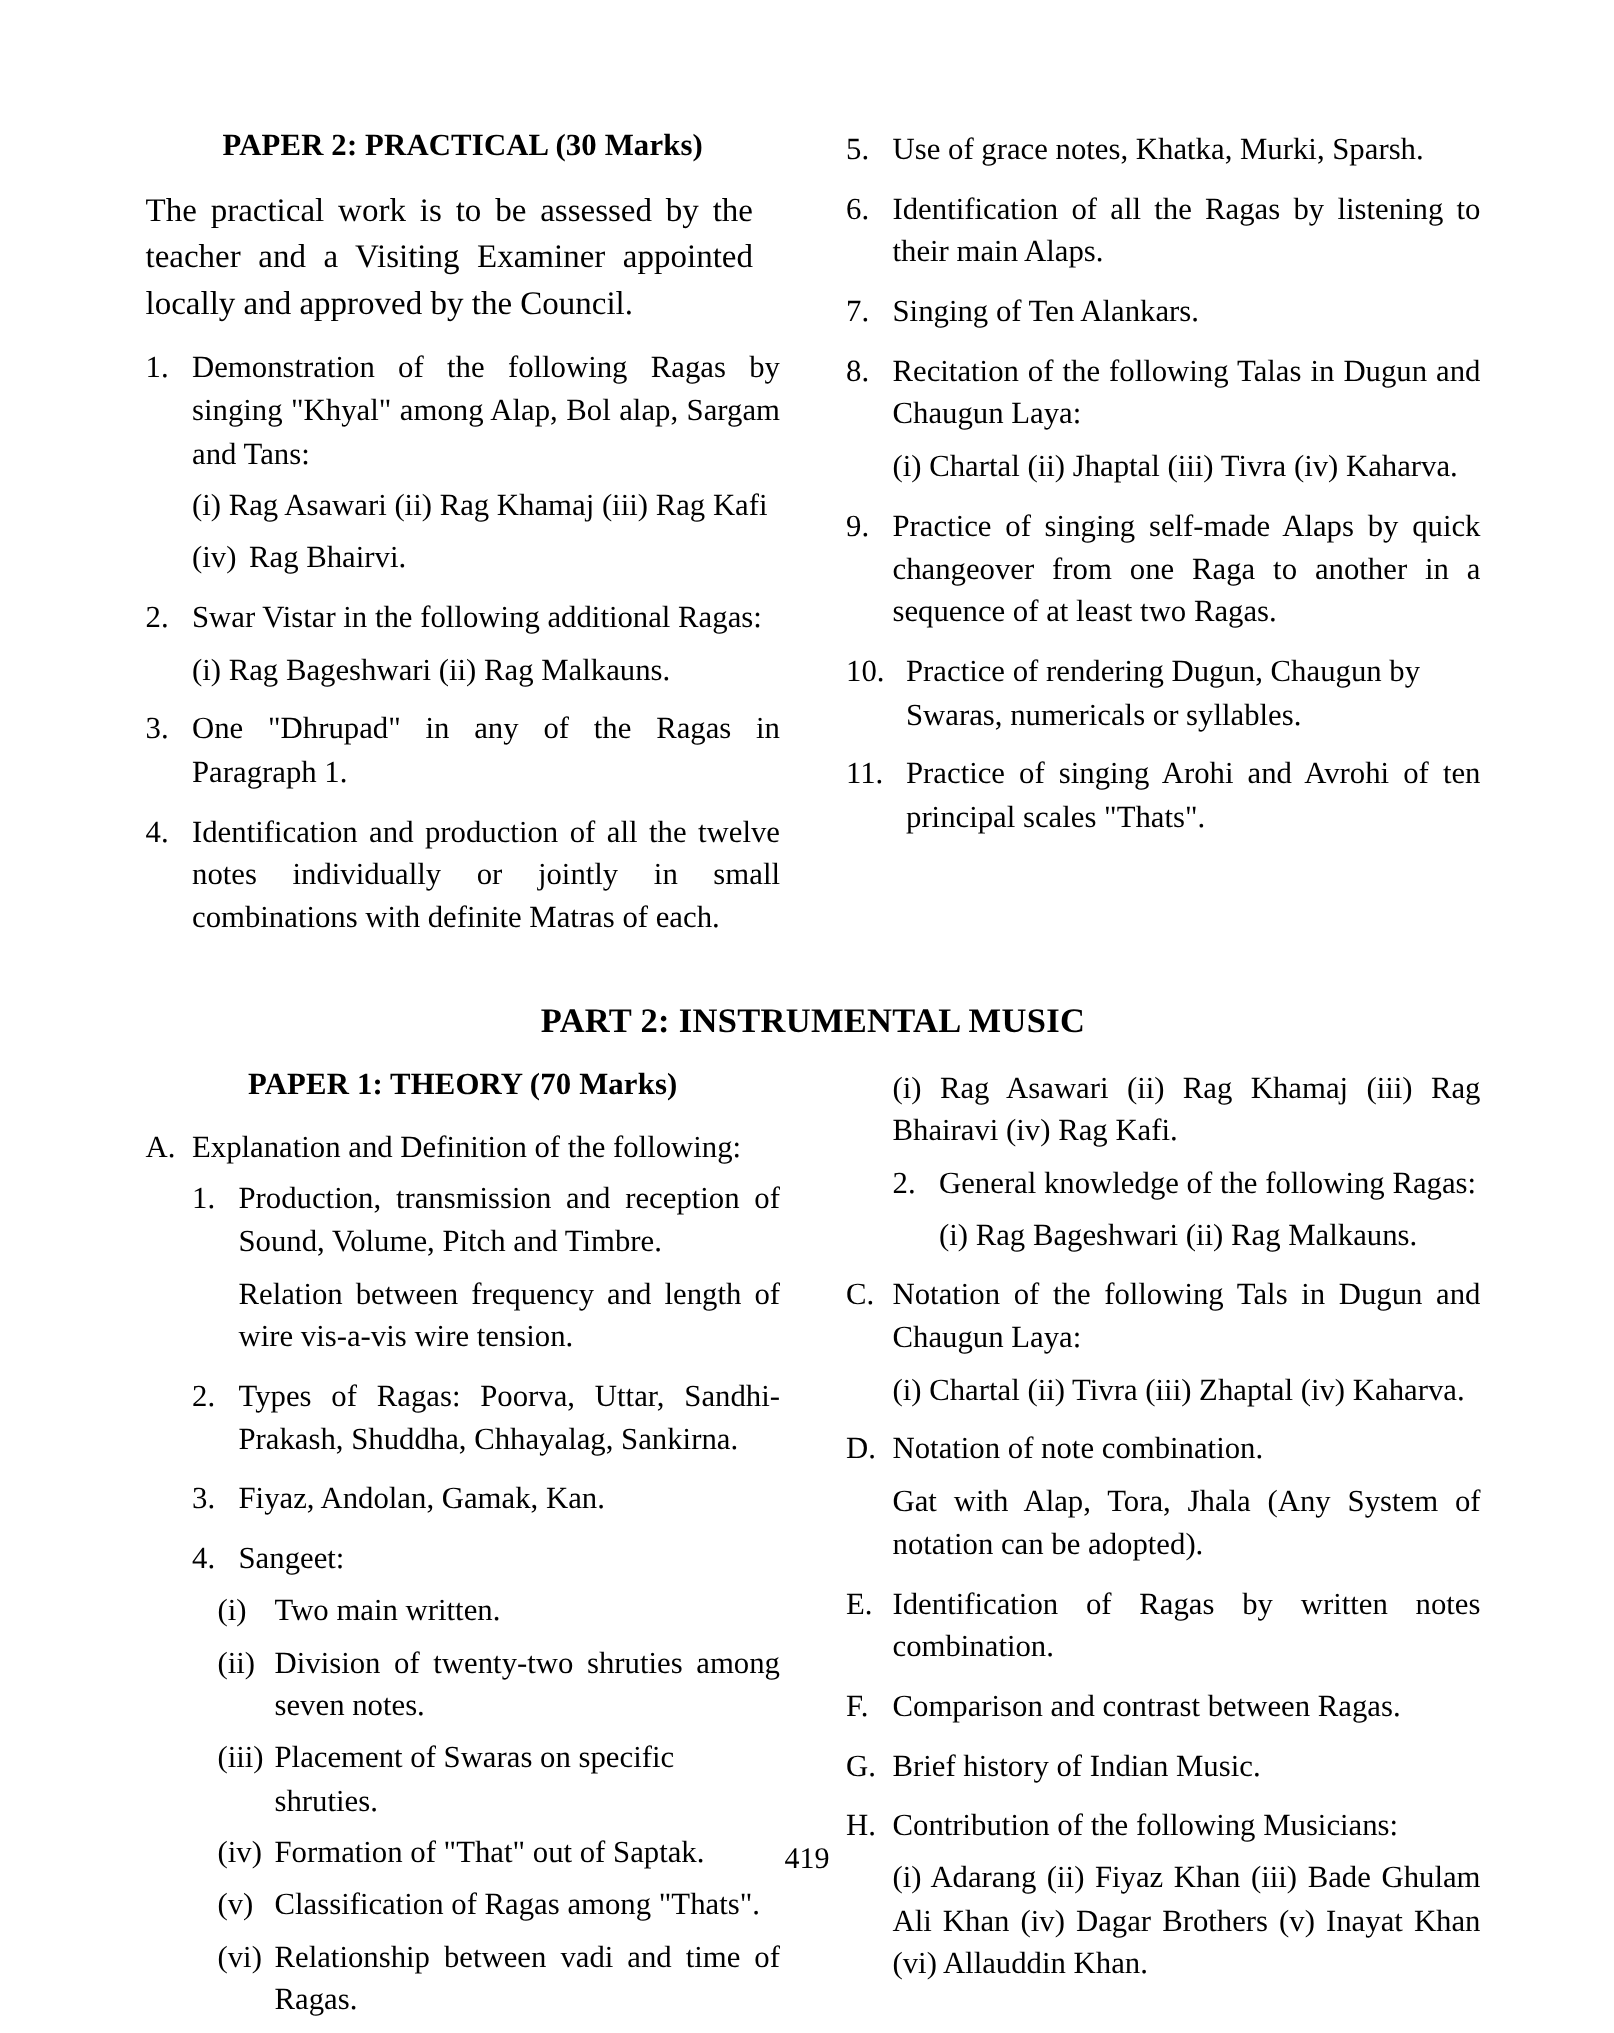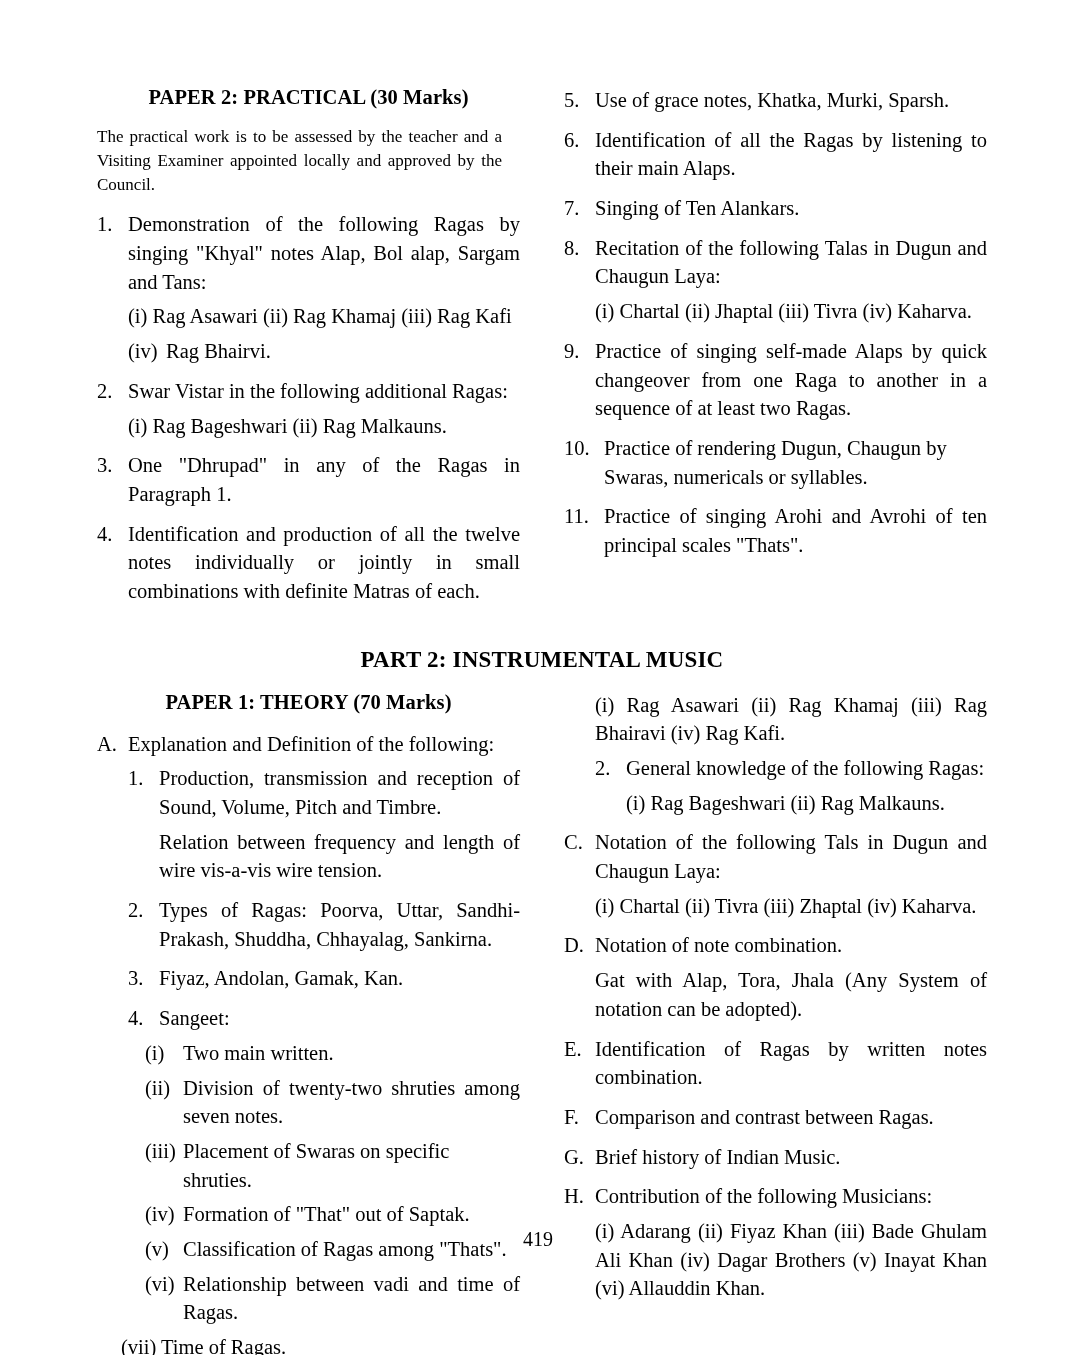--- a/index.html
+++ b/index.html
@@ -33,21 +33,21 @@
     width: 424px;
   }
   .colhead {
     font-weight: bold;
     font-size: 20.5px;
     text-align: center;
     margin: 0 0 16px 0;
     letter-spacing: 0.1px;
   }
   .para {
-    font-size: 17px;
+    font-size: 22px;
     line-height: 1.40;
     text-align: justify;
     text-justify: inter-word;
     margin: 0 18px 14px 0;
   }
   
   .row {
     display: flex;
     font-size: 20.5px;
     line-height: 1.40;
@@ -100,21 +100,21 @@
     <div class="cols">
 
       <div class="col">
 
         <div class="colhead">PAPER 2: PRACTICAL (30 Marks)</div>
 
         <div class="para">The practical work is to be assessed by the teacher and a Visiting Examiner appointed locally and approved by the Council.</div>
 
         <div class="row tight">
           <span class="marker w-num">1.</span>
-          <span class="body-txt">Demonstration of the following Ragas by singing "Khyal" notes Alap, Bol alap, Sargam and Tans:</span>
+          <span class="body-txt">Demonstration of the following Ragas by singing "Khyal" among Alap, Bol alap, Sargam and Tans:</span>
         </div>
 
         <div class="row tight ind1">
           <span class="body-txt nojust">(i)  Rag Asawari  (ii) Rag Khamaj (iii) Rag Kafi</span>
         </div>
         <div class="row ind1">
           <span class="marker w-rom">(iv)</span>
           <span class="body-txt nojust">Rag Bhairvi.</span>
         </div>
 

